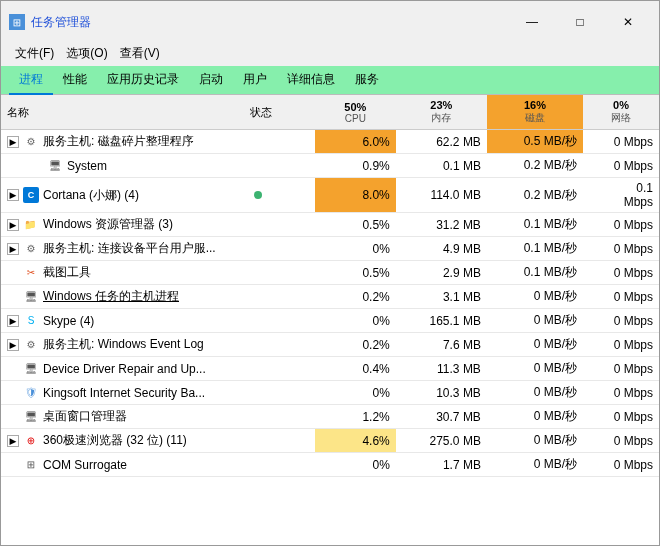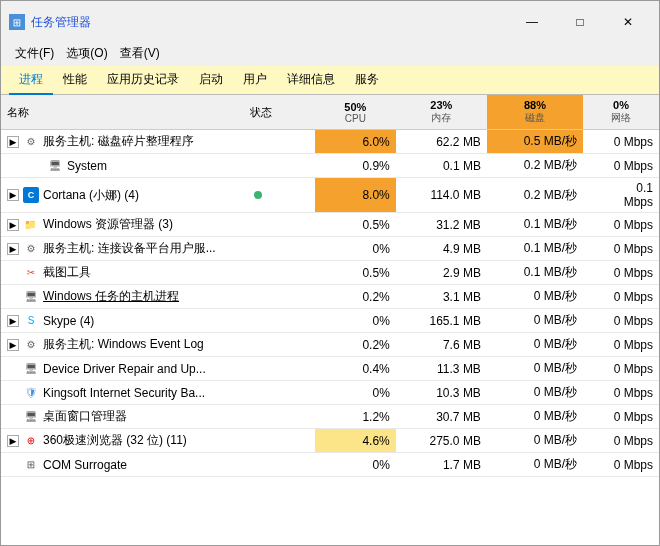--- a/index.html
+++ b/index.html
@@ -69,21 +69,21 @@
       background: #f0f0f0;
     }
     .menu-item {
       padding: 2px 6px;
       cursor: pointer;
       font-size: 12px;
       color: #000;
     }
     .tab-bar {
       display: flex;
-      background: #fef9c3;
+      background: #86efac;
       border-bottom: 1px solid #bbb;
       padding: 0 8px;
     }
     .tab {
       padding: 5px 10px;
       cursor: pointer;
       font-size: 12px;
       color: #000;
       border-bottom: 2px solid transparent;
       margin-bottom: -1px;
@@ -244,21 +244,21 @@
             </th>
             <th class="col-cpu" style="text-align:center;margin-top:30px;">
               <div class="col-header-top">50%</div>
               <div class="col-header-sub">CPU</div>
             </th>
             <th class="col-mem" style="text-align:center;">
               <div class="col-header-top">23%</div>
               <div class="col-header-sub">内存</div>
             </th>
             <th class="col-disk" style="text-align:center; background-color:#f4a22d;">
-              <div class="col-header-top">88%</div>
+              <div class="col-header-top">16%</div>
               <div class="col-header-sub">磁盘</div>
             </th>
             <th class="col-net" style="text-align:center;">
               <div class="col-header-top">0%</div>
               <div class="col-header-sub">网络</div>
             </th>
           </tr>
         </thead>
         <tbody id="process-tbody">
         <tr>

